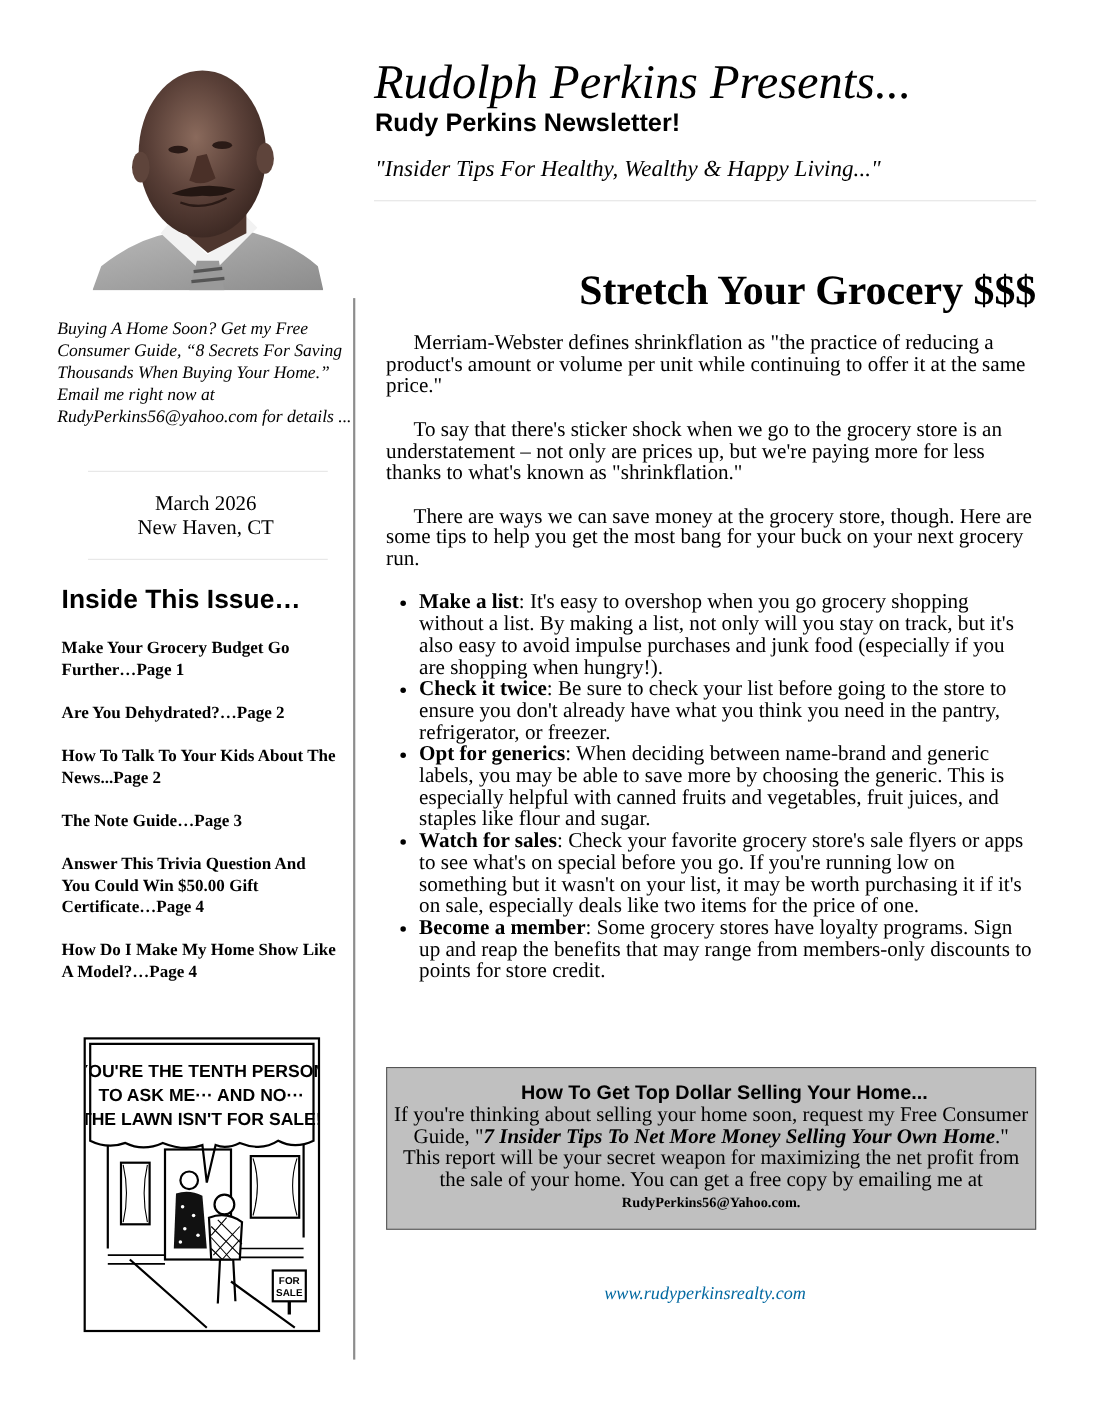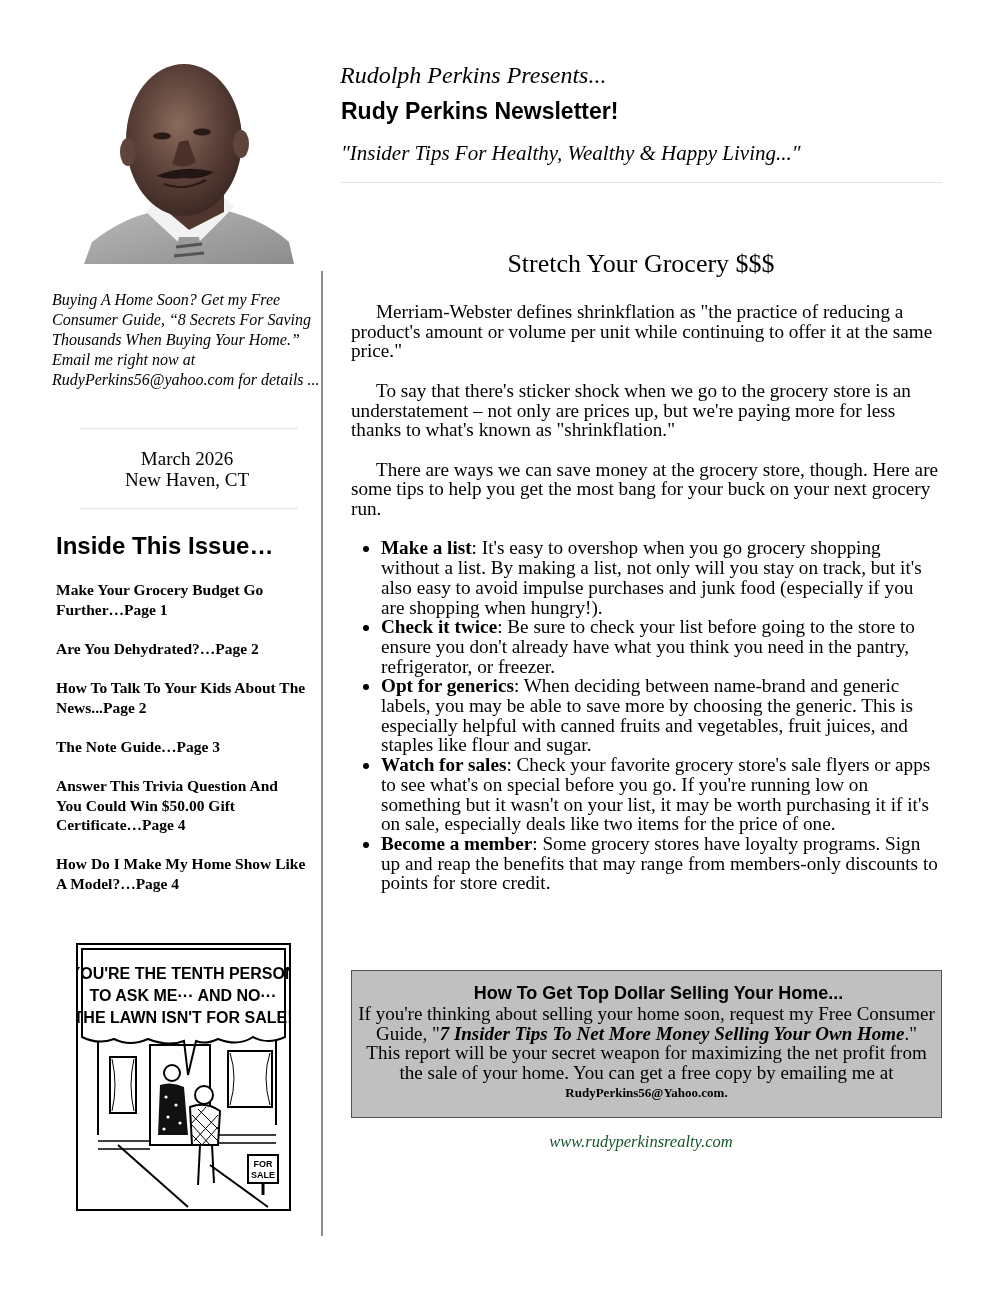--- a/index.html
+++ b/index.html
@@ -1,19 +1,19 @@
 <!DOCTYPE html>
 <html><head>
 <meta charset="utf-8">
 <style>
   html, body { margin: 0; padding: 0; background: #ffffff; }
   body { width: 1000px; height: 1291px; position: relative; overflow: hidden; color: #000; font-family: "Liberation Serif", serif; }
 
   
-  .presents { position: absolute; left: 340px; top: 52px; font-family: "Liberation Serif", serif; font-style: italic; font-size: 24px; line-height: 46px; white-space: nowrap; }
+  .presents { position: absolute; left: 340px; top: 52px; font-family: "Liberation Serif", serif; font-style: italic; font-size: 44px; line-height: 46px; white-space: nowrap; }
   .newsletter-title { position: absolute; left: 341px; top: 97px; font-family: "Liberation Sans", sans-serif; font-weight: bold; font-size: 23px; line-height: 28px; white-space: nowrap; }
   .tagline { position: absolute; left: 341px; top: 140px; font-family: "Liberation Serif", serif; font-style: italic; font-size: 21px; line-height: 26px; white-space: nowrap; }
   .header-rule { position: absolute; left: 340px; top: 182px; width: 602px; height: 1px; background: #e4e4e4; }
 
   
   .portrait { position: absolute; left: 84px; top: 52px; width: 210px; height: 212px; overflow: hidden; }
 
   
   .promo { position: absolute; left: 52px; top: 290px; width: 270px; text-align: left; font-style: italic; font-size: 16px; line-height: 20px; }
   .side-rule { position: absolute; left: 80px; width: 218px; height: 1px; background: #e6e6e6; }
@@ -21,35 +21,35 @@
   .inside-title { position: absolute; left: 56px; top: 530px; font-family: "Liberation Sans", sans-serif; font-weight: bold; font-size: 24px; line-height: 32px; white-space: nowrap; }
   .toc { position: absolute; left: 56px; top: 580px; width: 250px; margin: 0; padding: 0; list-style: none; }
   .toc li { font-weight: bold; font-size: 15.5px; line-height: 19.6px; margin-bottom: 19.6px; cursor: pointer; }
 
   .divider { position: absolute; left: 321px; top: 271px; width: 2px; height: 965px; background: #8c8c8c; }
 
   
   .cartoon { position: absolute; left: 76px; top: 943px; width: 215px; height: 268px; border: 2px solid #000; box-sizing: border-box; background: #fff; overflow: hidden; }
 
   
-  .article-title { position: absolute; left: 340px; top: 240px; width: 602px; text-align: center; font-family: "Liberation Serif", serif; font-weight: normal; font-size: 26px; line-height: 48px; }
+  .article-title { position: absolute; left: 340px; top: 240px; width: 602px; text-align: right; font-family: "Liberation Serif", serif; font-weight: bold; font-size: 38px; line-height: 48px; }
   .article { position: absolute; left: 351px; top: 302px; width: 590px; font-size: 19.2px; line-height: 19.7px; }
   .article p { margin: 0 0 19.7px 0; text-indent: 25px; }
   .tips { margin: 0; padding: 0 0 0 30px; list-style: disc; }
   .tips li { margin: 0; }
   .tips li b { font-weight: bold; }
 
   
   .callout { position: absolute; left: 351px; top: 970px; width: 591px; height: 148px; box-sizing: border-box; background: #c0c0c0; border: 1px solid #555; text-align: center; padding-top: 11px; }
   .callout-title { font-family: "Liberation Sans", sans-serif; font-weight: bold; font-size: 18px; line-height: 22px; padding-left: 24px; }
   .callout-body { font-size: 19px; line-height: 19.7px; padding: 0 6px; }
   .callout-body .guide { font-weight: bold; font-style: italic; }
   .callout-email { font-weight: bold; font-size: 13px; line-height: 19.7px; }
 
-  .footer-url { position: absolute; left: 340px; top: 1132px; width: 602px; text-align: center; font-style: italic; font-size: 16.5px; color: #14532d; }
+  .footer-url { position: absolute; left: 340px; top: 1166px; width: 602px; text-align: center; font-style: italic; font-size: 16.5px; color: #0369a1; }
 </style>
 </head>
 <body>
 
 <div class="presents">Rudolph Perkins Presents...</div>
 <div class="newsletter-title">Rudy Perkins Newsletter!</div>
 <div class="tagline">"Insider Tips For Healthy, Wealthy &amp; Happy Living..."</div>
 <div class="header-rule"></div>
 
 <div class="portrait" title="Portrait of Rudolph Perkins">

